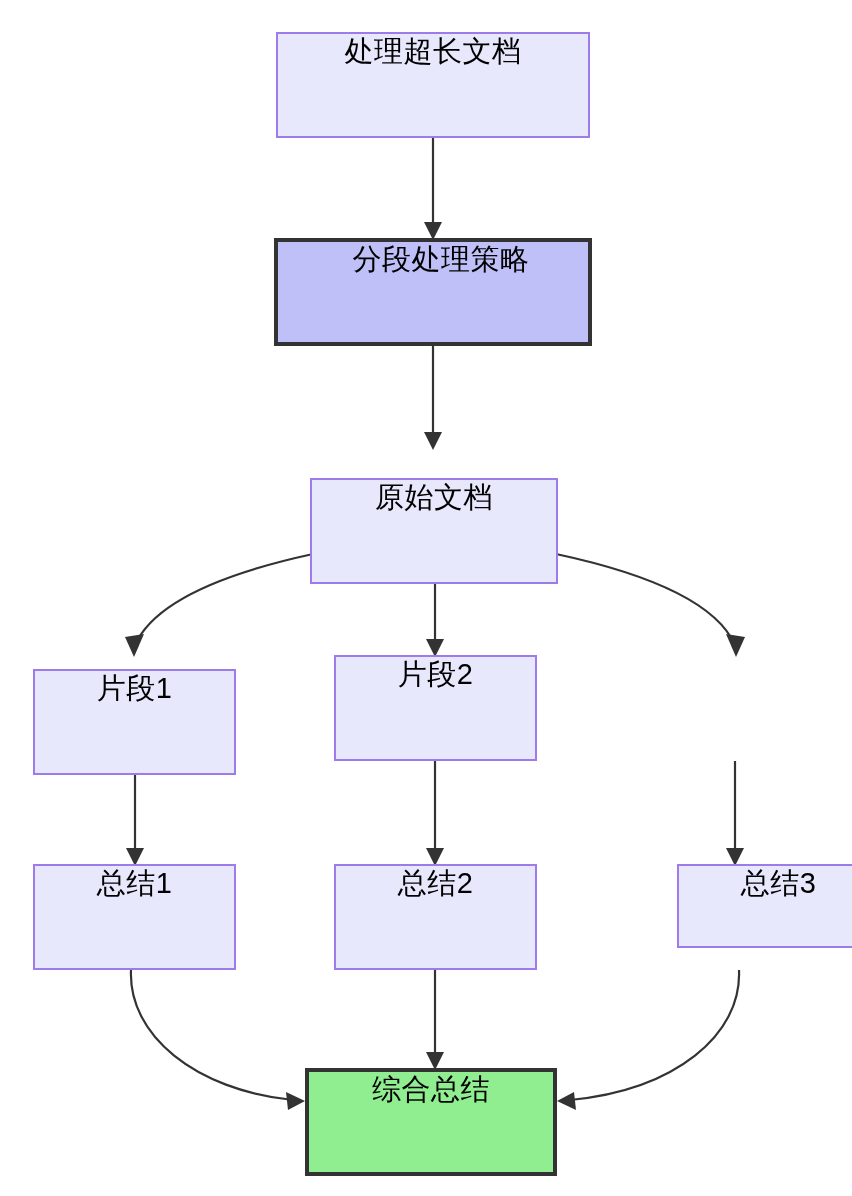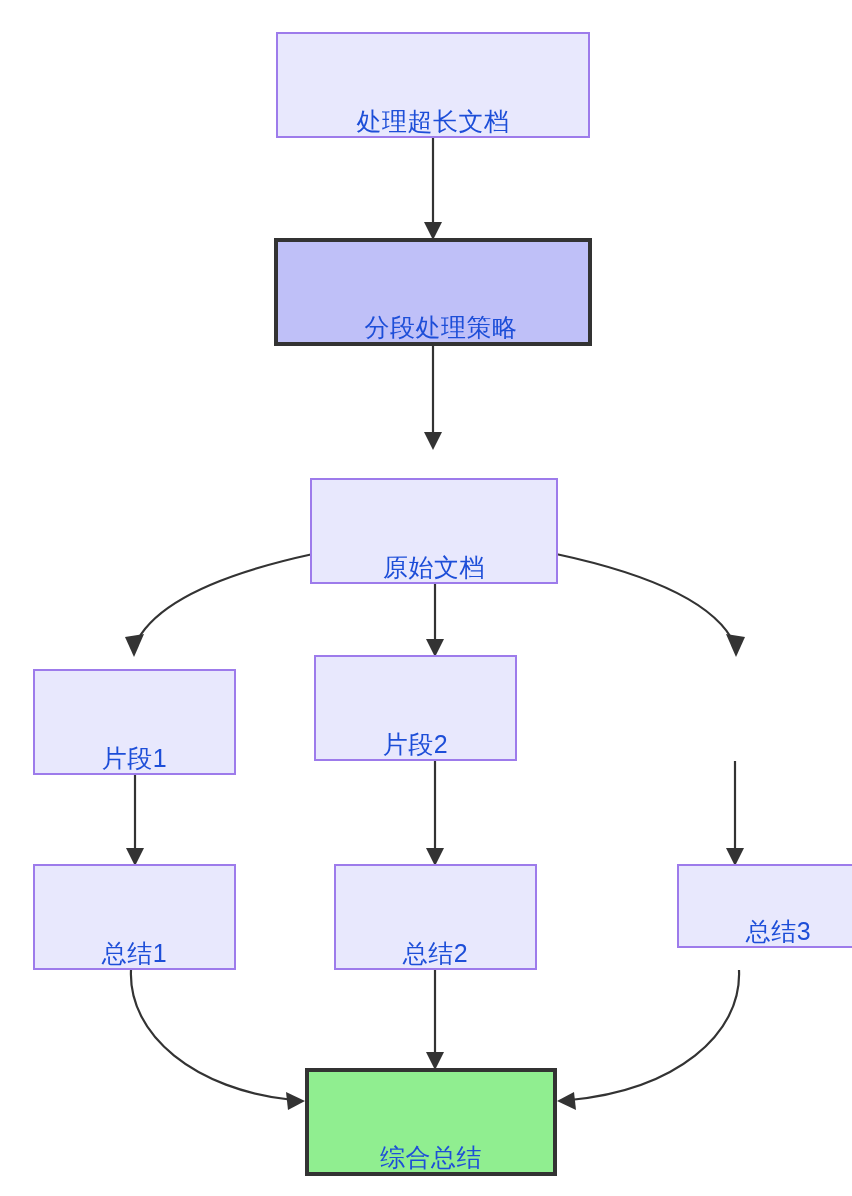--- a/index.html
+++ b/index.html
@@ -31,27 +31,27 @@
     stroke-width: 2.2px;
   }
   .arrow-head {
     fill: #333333;
     stroke: none;
   }
   .node {
     position: absolute;
     box-sizing: border-box;
     display: flex;
-    align-items: flex-end;
+    align-items: flex-start;
     justify-content: center;
     text-align: center;
     background: #e8e8fd;
     border: 2px solid #9d7beb;
-    color: #1d4ed8;
-    font-size: 25px;
+    color: #000000;
+    font-size: 29px;
     line-height: 1.2;
     letter-spacing: 0.5px;
     white-space: nowrap;
   }
   .node.node-strategy {
     background: #bfc0f8;
     border: 4px solid #333333;
   }
   .node.node-final {
     background: #90ee90;
@@ -134,21 +134,21 @@
   </div>
 
   <div class="node node-source" style="left:310px; top:448px; width:248px; height:106px;margin-top:30px;">
     <span class="node-label">原始文档</span>
   </div>
 
   <div class="node node-chunk" style="left:33px; top:669px; width:203px; height:106px;">
     <span class="node-label">片段1</span>
   </div>
 
-  <div class="node node-chunk" style="left:314px; top:655px; width:203px; height:106px;">
+  <div class="node node-chunk" style="left:334px; top:655px; width:203px; height:106px;">
     <span class="node-label">片段2</span>
   </div>
 
 
   <div class="node node-summary" style="left:33px; top:864px; width:203px; height:106px;">
     <span class="node-label">总结1</span>
   </div>
 
   <div class="node node-summary" style="left:334px; top:864px; width:203px; height:106px;">
     <span class="node-label">总结2</span>

